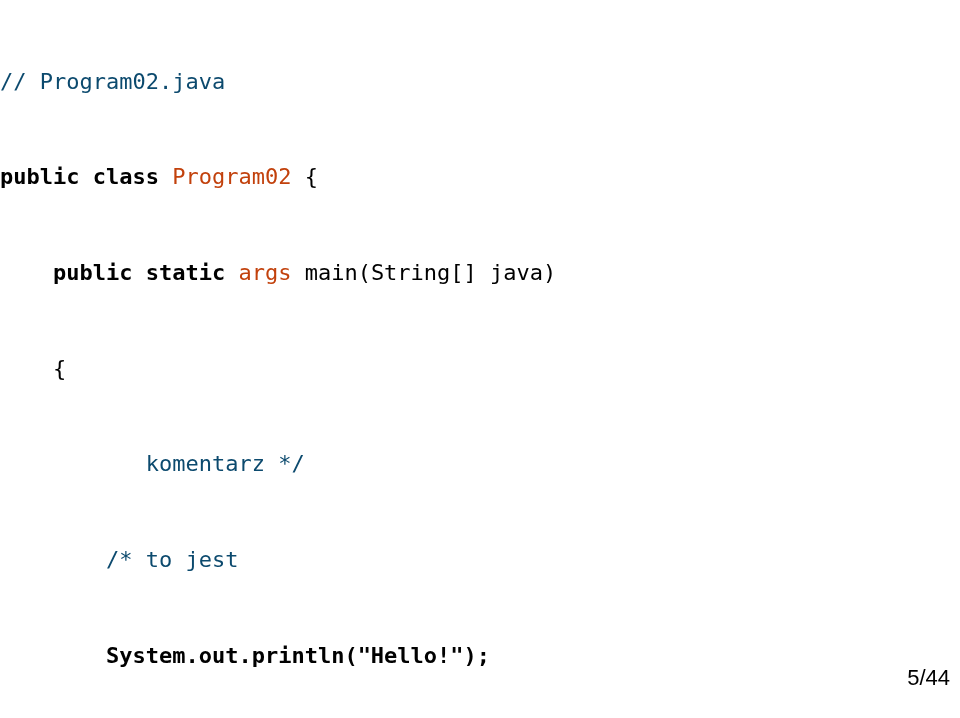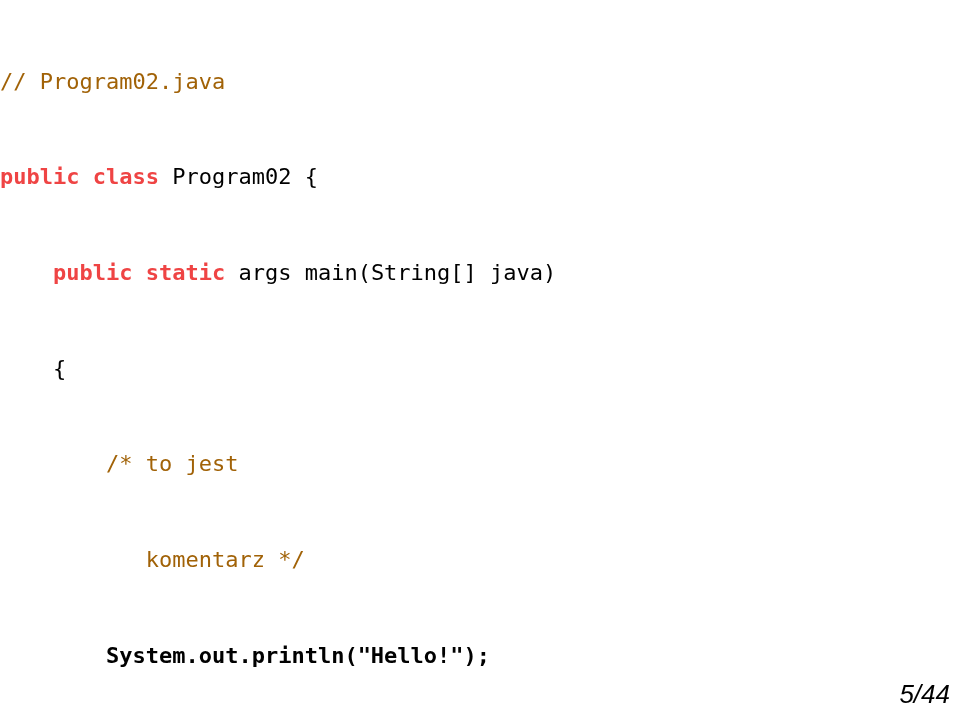--- a/index.html
+++ b/index.html
@@ -17,45 +17,44 @@
     width: 960px;
     height: 718px;
     position: relative;
     box-sizing: border-box;
   }
   .code-block {
     padding: 2px 0 0 0;
     white-space: pre;
   }
   .code-line { display: block; }
-  .c-comment { color: #a16207; }
-  .c-keyword { color: #ef4444; font-weight: bold; }
-  .c-type    { color: #000000; }
+  .c-comment { color: #0c4a6e; }
+  .c-keyword { color: #000000; font-weight: bold; }
+  .c-type    { color: #c2410c; }
   .c-bold    { font-weight: bold; }
   .page-num {
     position: absolute;
     right: 10px;
-    bottom: 4px;
+    bottom: 24px;
     font-family: Arial, Helvetica, sans-serif;
-    font-size: 26px;
-    font-style: italic;
+    font-size: 22px;
   }
 </style>
 </head>
 <body>
 
 <div class="page">
 
   <div class="code-block">
     <span class="code-line"><span class="c-comment">// Program02.java</span></span>
     <span class="code-line"><span class="c-keyword">public class</span><span class="c-type"> Program02</span><span> {</span></span>
     <span class="code-line"><span>    </span><span class="c-keyword">public static</span><span class="c-type"> args</span><span> main(String[] java)</span></span>
     <span class="code-line"><span>    {</span></span>
+    <span class="code-line"><span>           </span><span class="c-comment">komentarz */</span></span>
     <span class="code-line"><span>        </span><span class="c-comment">/* to jest</span></span>
-    <span class="code-line"><span>           </span><span class="c-comment">komentarz */</span></span>
     <span class="code-line"><span>        </span><span class="c-bold">System.out.println("Hello!");</span></span>
     
     
     
     
     
   </div>
 
   <div class="page-num">5/44</div>
 </div>

